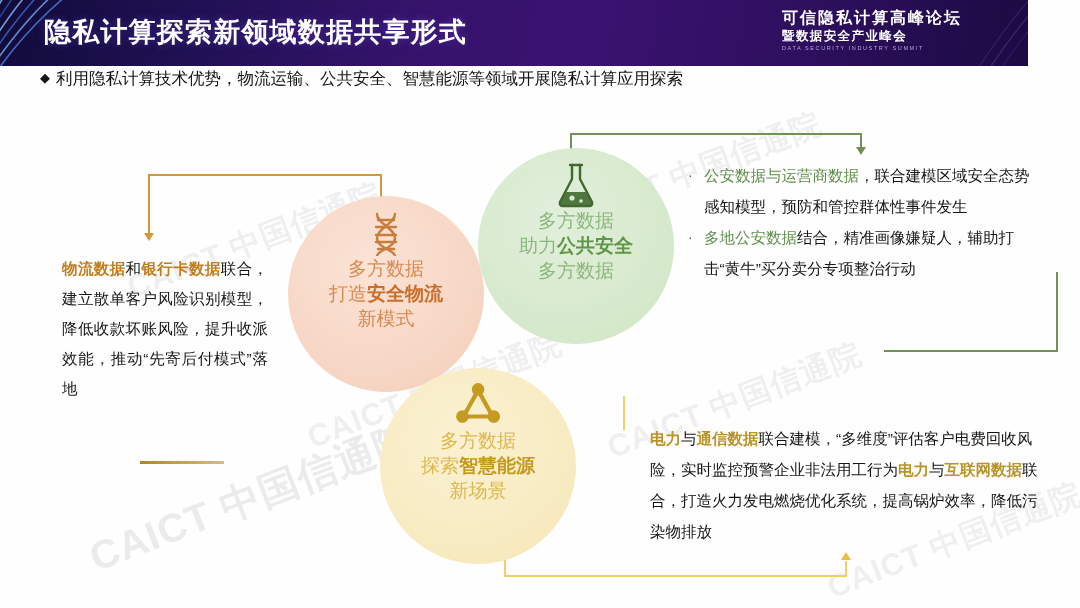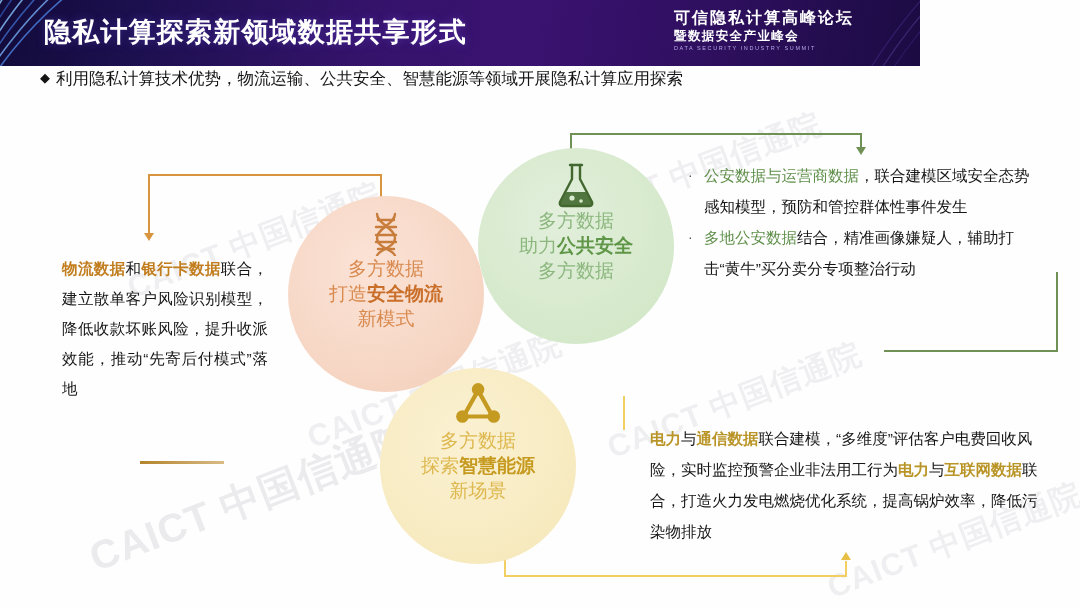--- a/index.html
+++ b/index.html
@@ -11,21 +11,21 @@
   }
   #slide {
     position:relative;
     width:1080px; height:608px;
     background:#fefefe;
     overflow:hidden;
   }
 
   
   #header {
-    position:absolute; left:0; top:0; width:920px; height:66px;
+    position:absolute; left:0; top:0; width:1028px; height:66px;
     background:linear-gradient(100deg,#120b3a 0%,#1d1050 16%,#35136b 40%,#3a1270 58%,#2e0f5e 78%,#1b0b42 100%);
     overflow:hidden;
   }
   .hdr-swirl {
     position:absolute; left:-40px; top:-70px; width:230px; height:210px;
     opacity:.95;
   }
   .hdr-swirl-r {
     position:absolute; right:-60px; top:-60px; width:240px; height:200px;
     opacity:.5;

